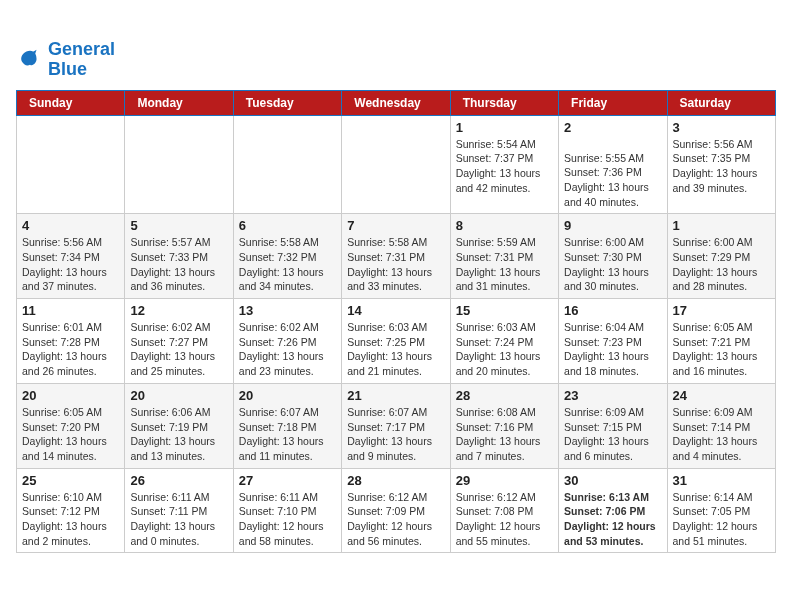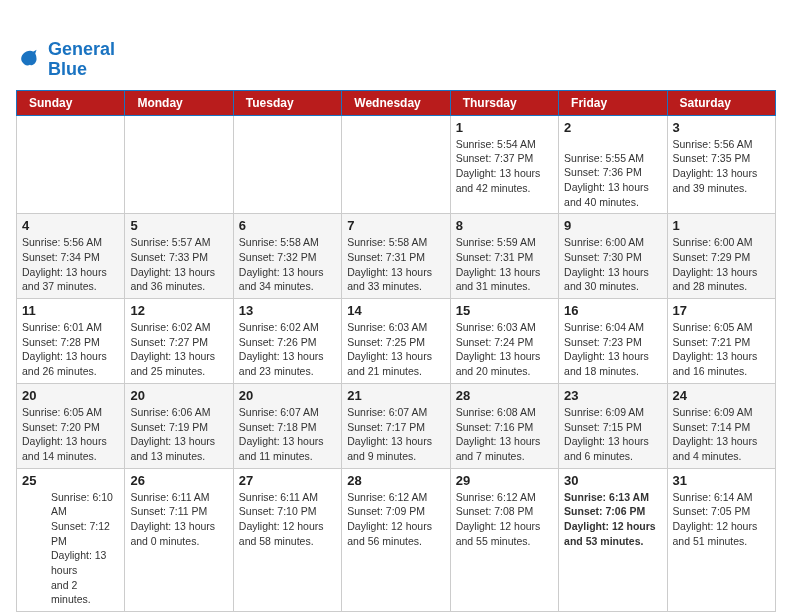--- a/index.html
+++ b/index.html
@@ -295,21 +295,21 @@
           <span class="day-num">24</span>
           <div class="day-info" style="white-space: pre-line;">Sunrise: 6:09 AM
 Sunset: 7:14 PM
 Daylight: 13 hours
 and 4 minutes.</div>
         </td>
       </tr>
       <tr>
         <td>
           <span class="day-num">25</span>
-          <div class="day-info" style="white-space: pre-line; margin-left: 29px;">Sunrise: 6:10 AM
+          <div class="day-info" style="white-space: pre-line;">Sunrise: 6:10 AM
 Sunset: 7:12 PM
 Daylight: 13 hours
 and 2 minutes.</div>
         </td>
         <td>
           <span class="day-num">26</span>
           <div class="day-info" style="white-space: pre-line;">Sunrise: 6:11 AM
 Sunset: 7:11 PM
 Daylight: 13 hours
 and 0 minutes.</div>

